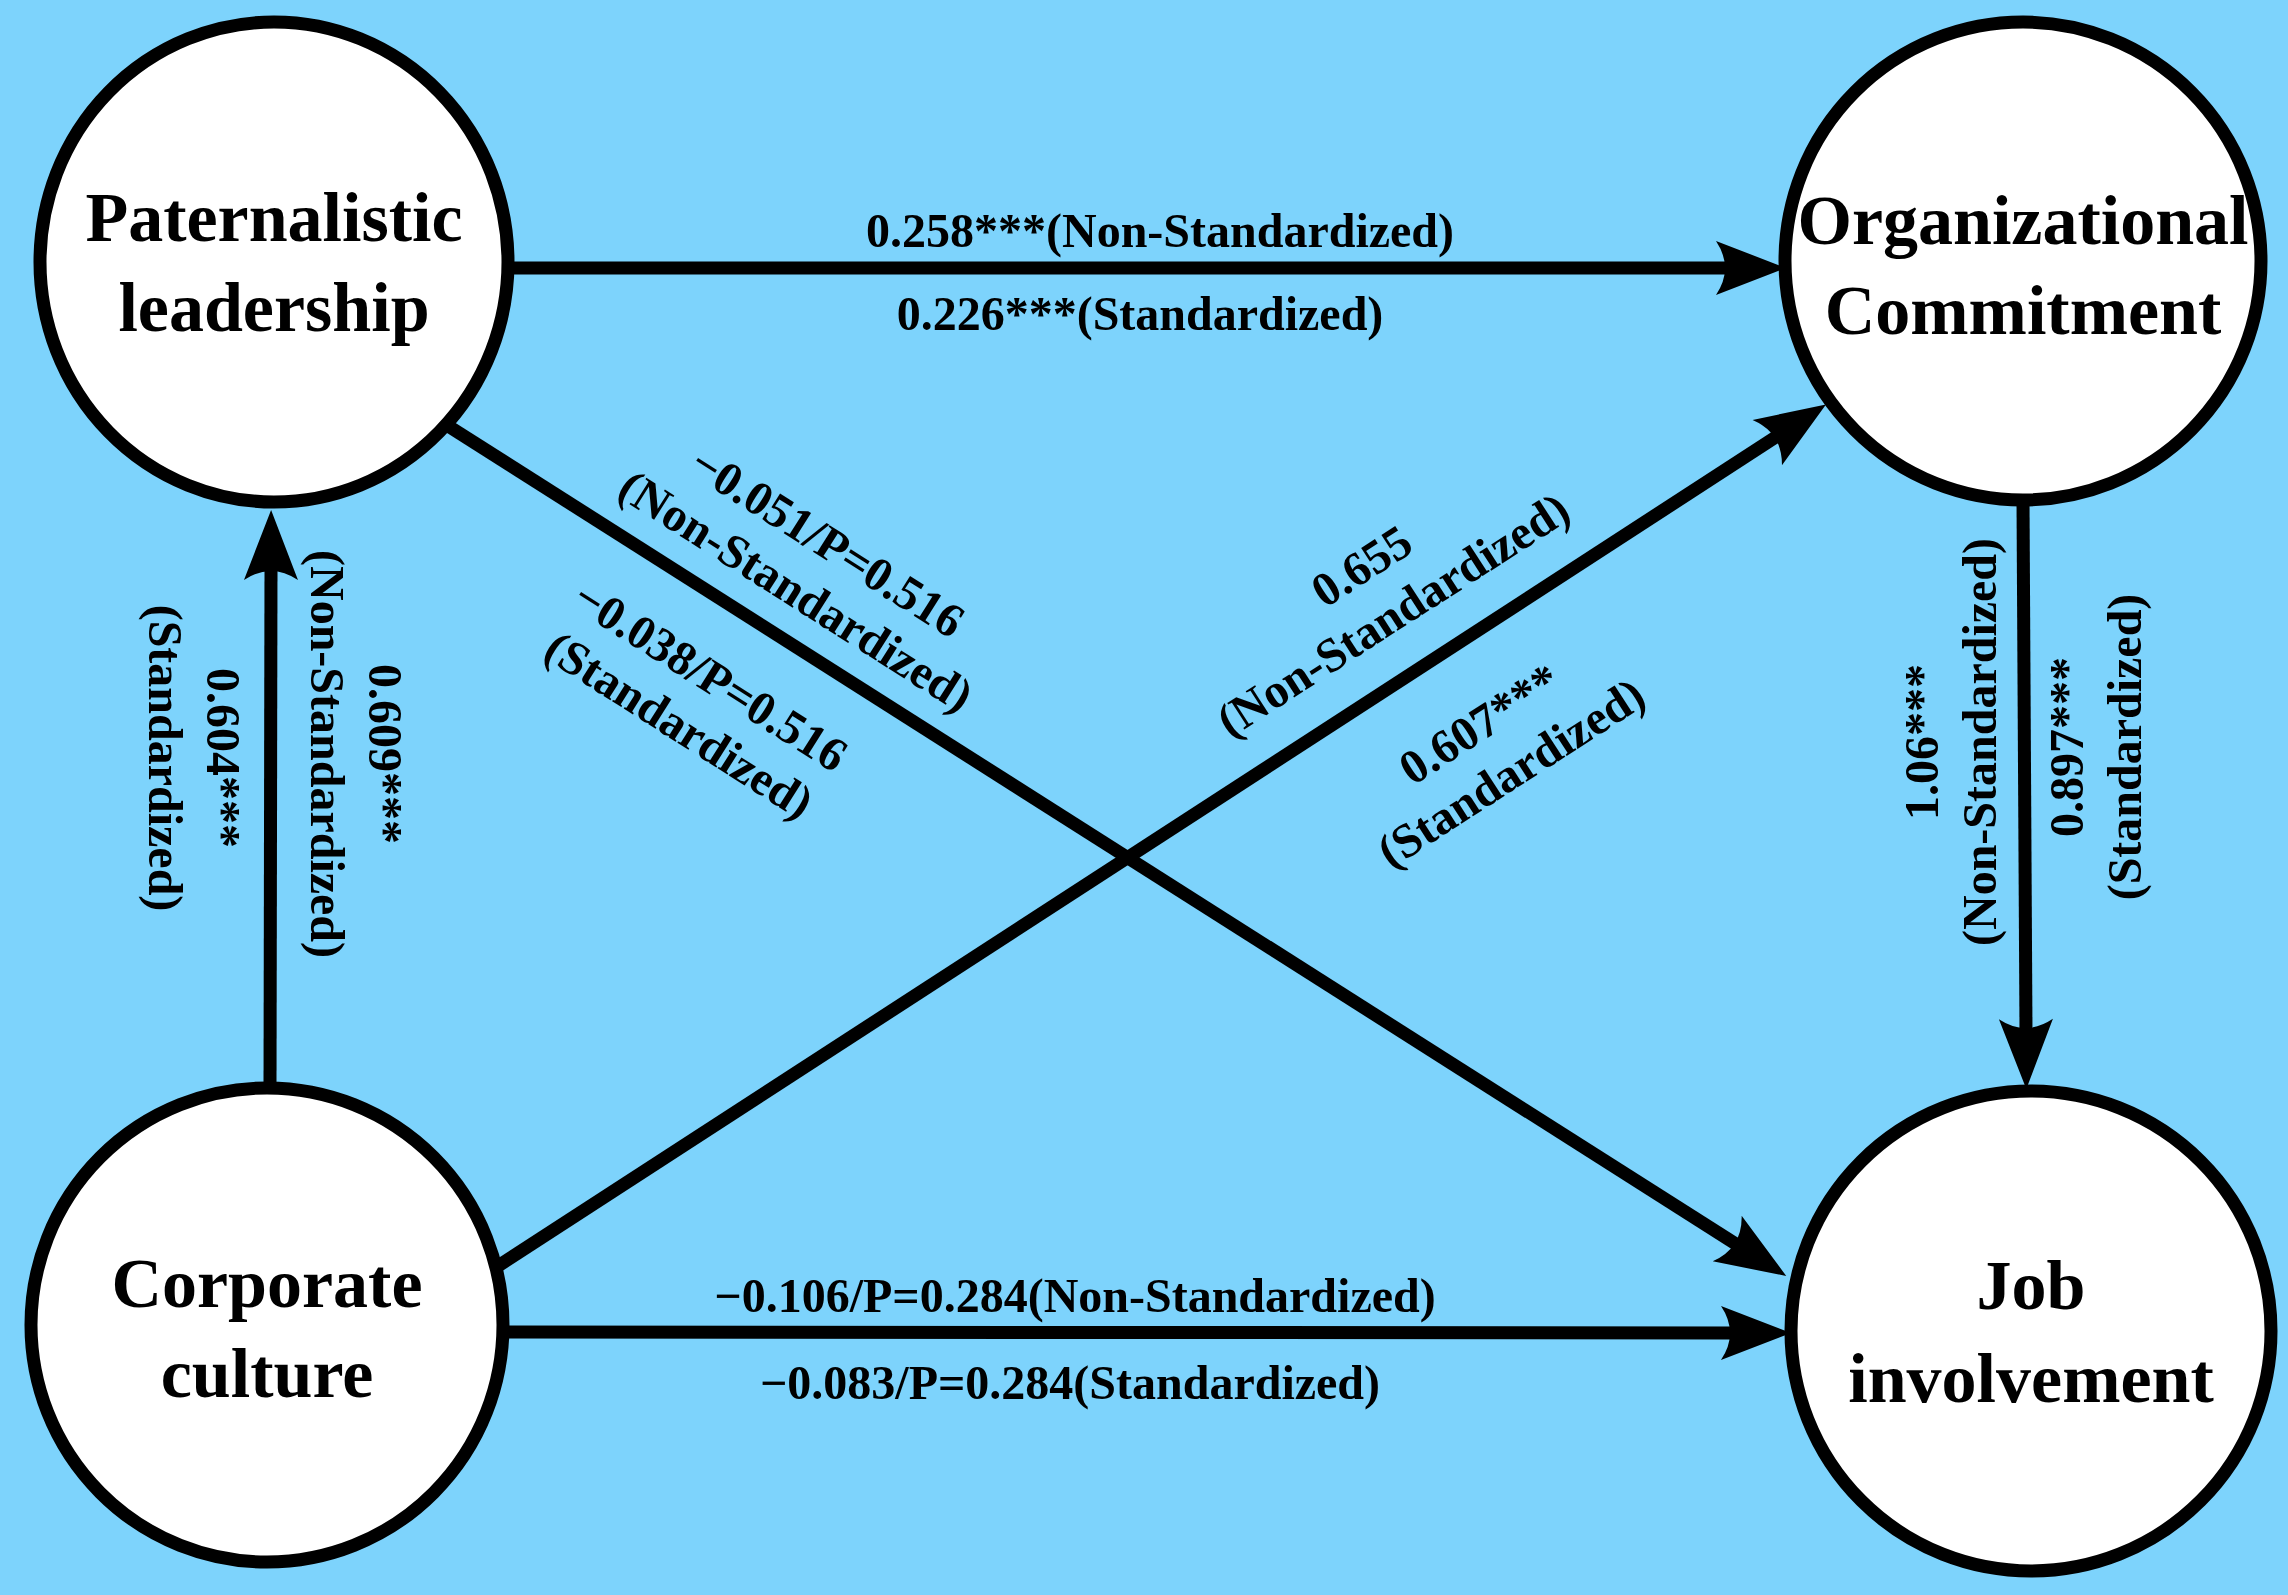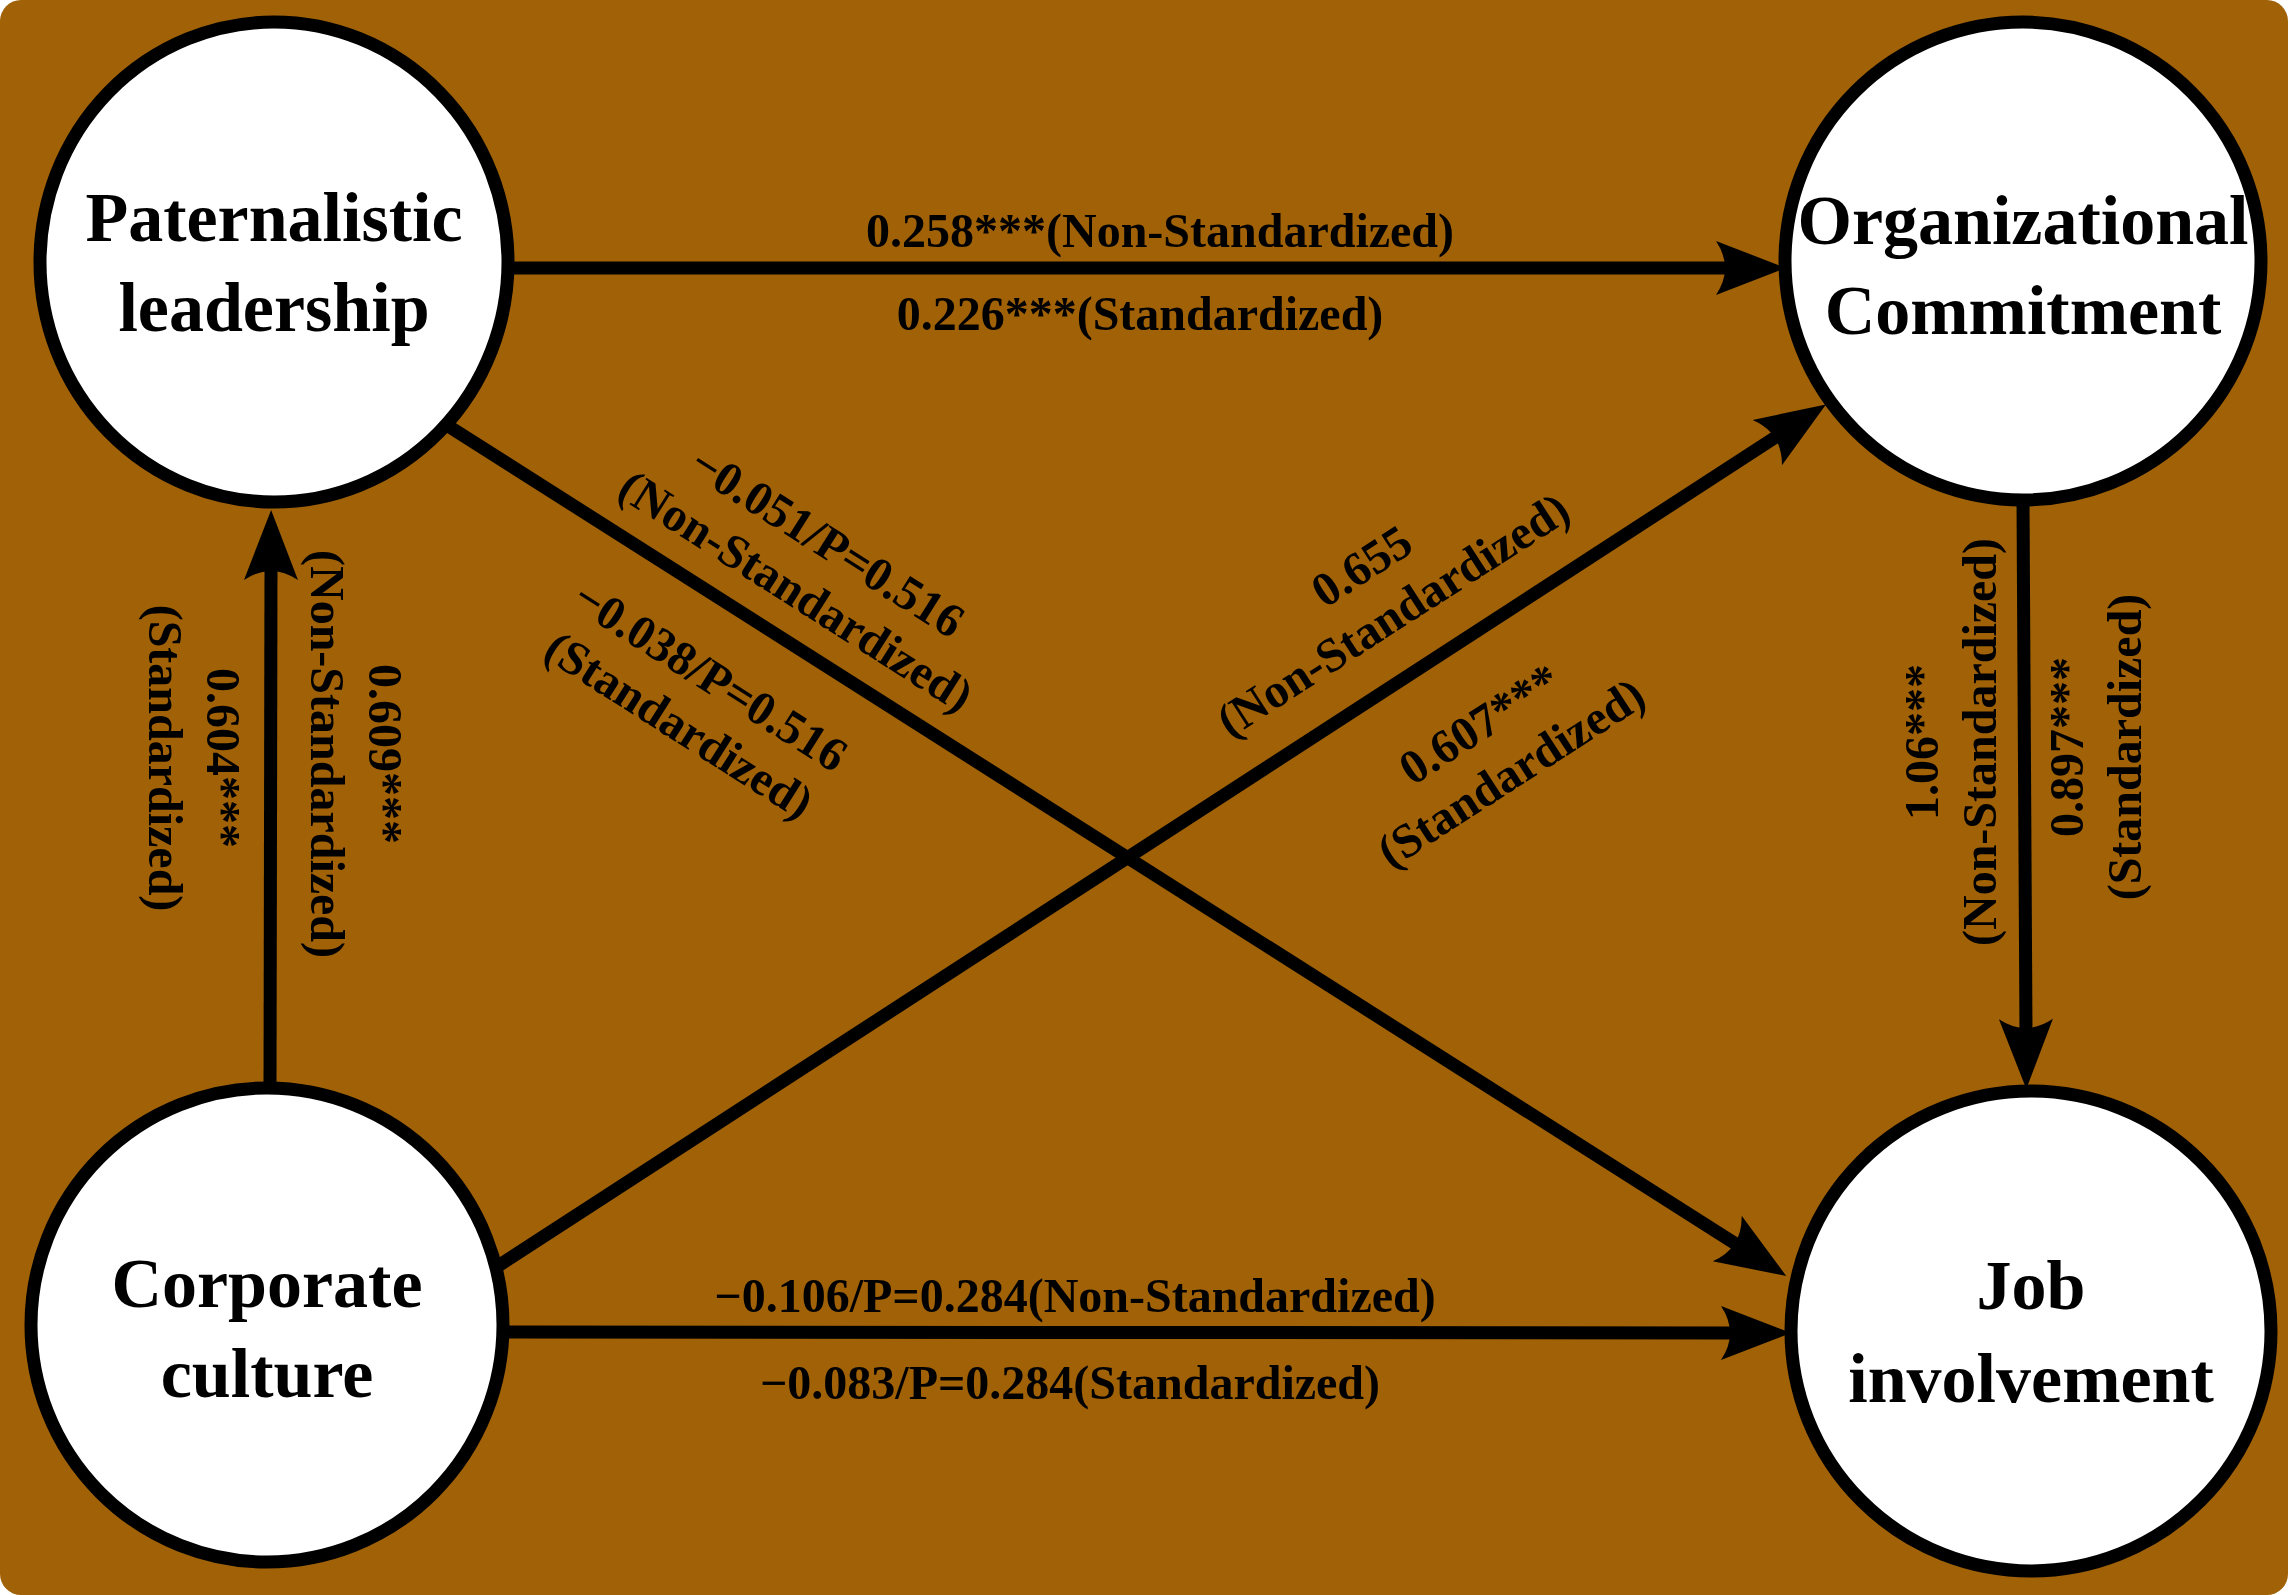--- a/index.html
+++ b/index.html
@@ -1,16 +1,16 @@
 <!DOCTYPE html>
 <html><head>
 <meta charset="utf-8">
 <style>
   html, body { margin: 0; padding: 0; background: #ffffff; }
-  .stage { width: 2288px; height: 1595px; position: relative; background: #a16207; border-radius: 21px; }
+  .stage { width: 2288px; height: 1595px; position: relative; background: #7dd3fc; }
   svg { display: block; }
   .node-circle { fill: #ffffff; stroke: #000000; stroke-width: 13; }
   .edge { stroke: #000000; stroke-width: 13; fill: none; }
   .node-label {
     font-family: "Liberation Serif", "DejaVu Serif", serif;
     font-weight: bold; font-size: 70px; fill: #000000;
     text-anchor: middle; dominant-baseline: central;
   }
   .edge-label {
     font-family: "Liberation Serif", "DejaVu Serif", serif;

